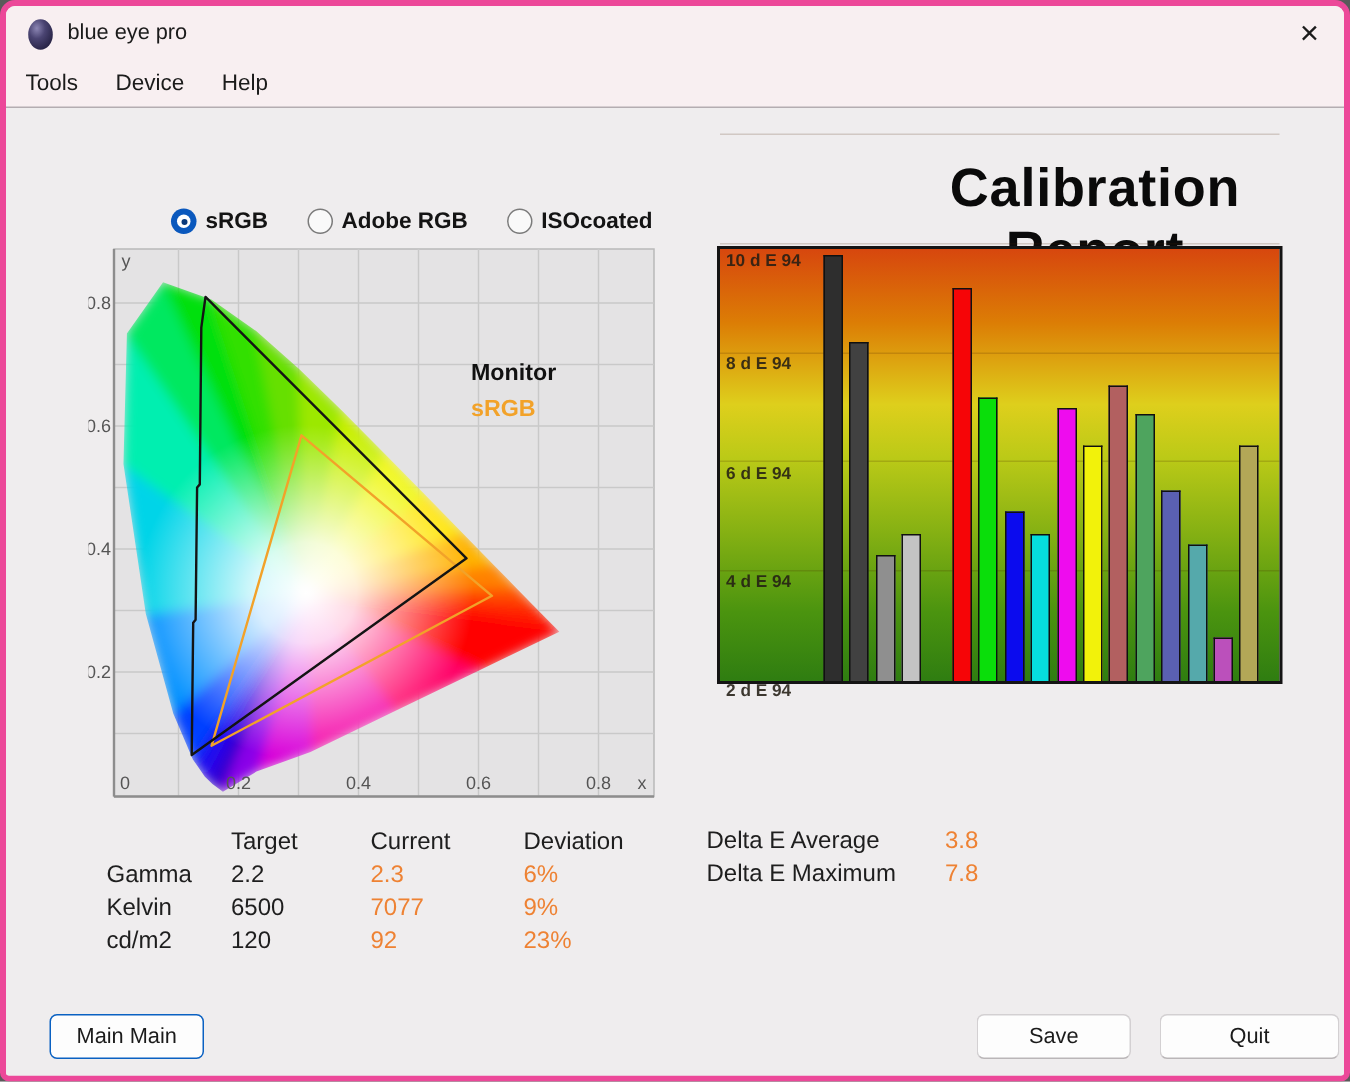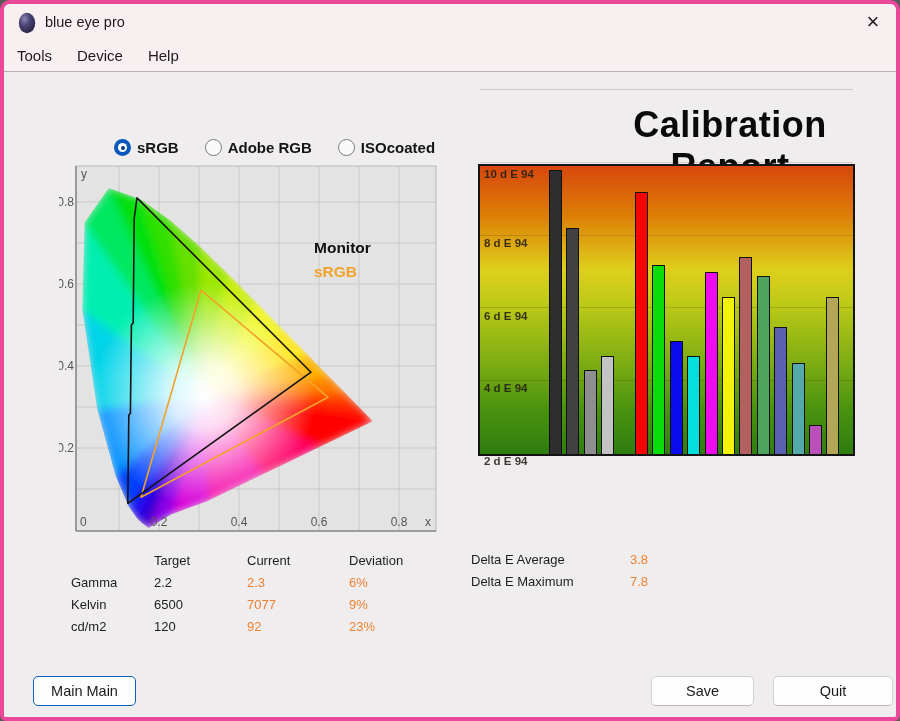--- a/index.html
+++ b/index.html
@@ -33,21 +33,21 @@
   
   #cie-plot{position:absolute;left:55px;top:90px;}
   
   #bar-chart{position:absolute;left:460px;top:92px;width:377px;height:292px;box-sizing:border-box;
              border:2px solid #141414;
              background:linear-gradient(180deg,#d7470e 0%,#dc7d05 17%,#decf1c 36%,#bcca17 48%,#84b013 66%,#4b940f 84%,#2f7d11 100%);margin-left:14px;}
   .bar{position:absolute;bottom:0;width:13px;box-sizing:border-box;border:1.5px solid #101010;border-bottom:none;}
   .bar-grid{position:absolute;left:0;width:100%;height:1px;background:rgba(70,35,0,0.18);}
   .ytick{position:absolute;left:4px;font-size:11.5px;font-weight:600;color:rgba(35,30,20,0.88);white-space:nowrap;}
   
-  .tcell{position:absolute;font-size:13px;color:#1e1e1e;white-space:nowrap;}
+  .tcell{position:absolute;font-size:16px;color:#1e1e1e;white-space:nowrap;}
   .tcell.accent{color:#ee8233;}
   
   .btn{position:absolute;height:30px;box-sizing:border-box;background:#fdfdfd;border:1px solid #d3d0d2;
        border-bottom-color:#bab6b8;border-radius:5px;font-size:14.5px;color:#1b1b1b;
        display:flex;align-items:center;justify-content:center;font-family:"Liberation Sans",sans-serif;}
   .btn.primary-focus{border:1.6px solid #0a61c2;}
   #btn-main-menu{left:29px;top:604px;width:103px;}
   #btn-calibration{left:150px;top:604px;width:106px;}
   #btn-save{left:647px;top:604px;width:103px;}
   #btn-quit{left:769px;top:604px;width:120px;}

